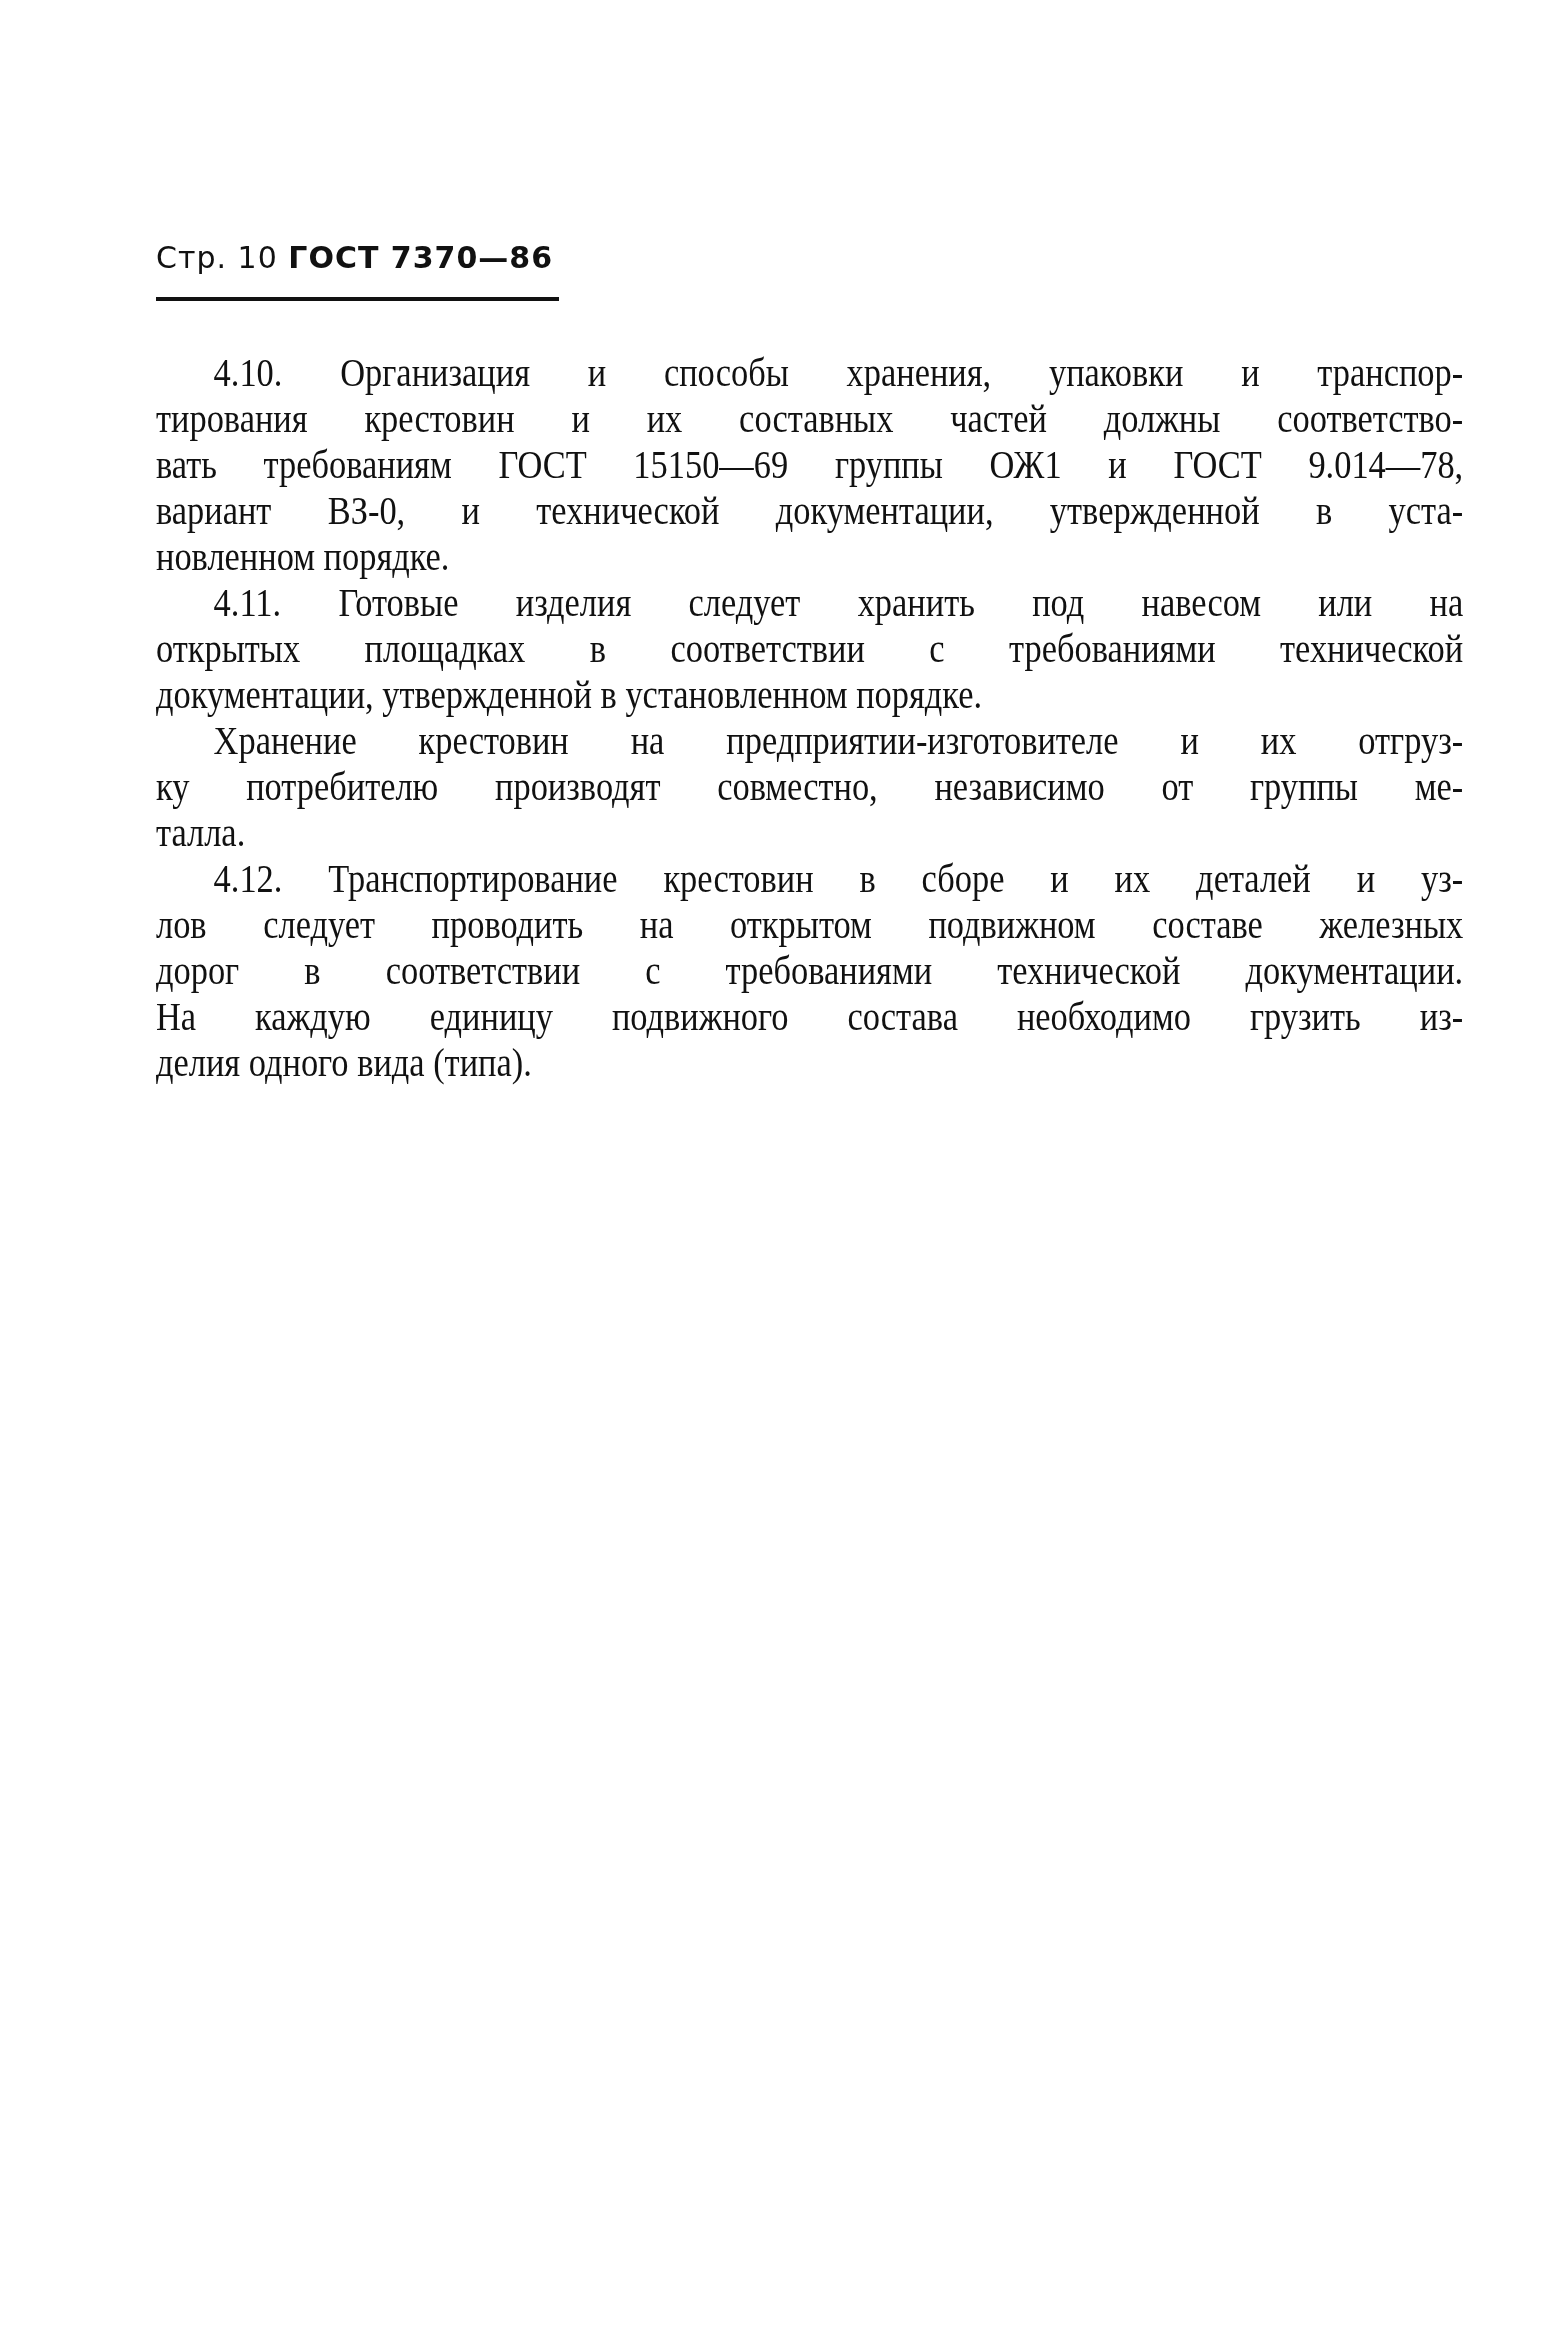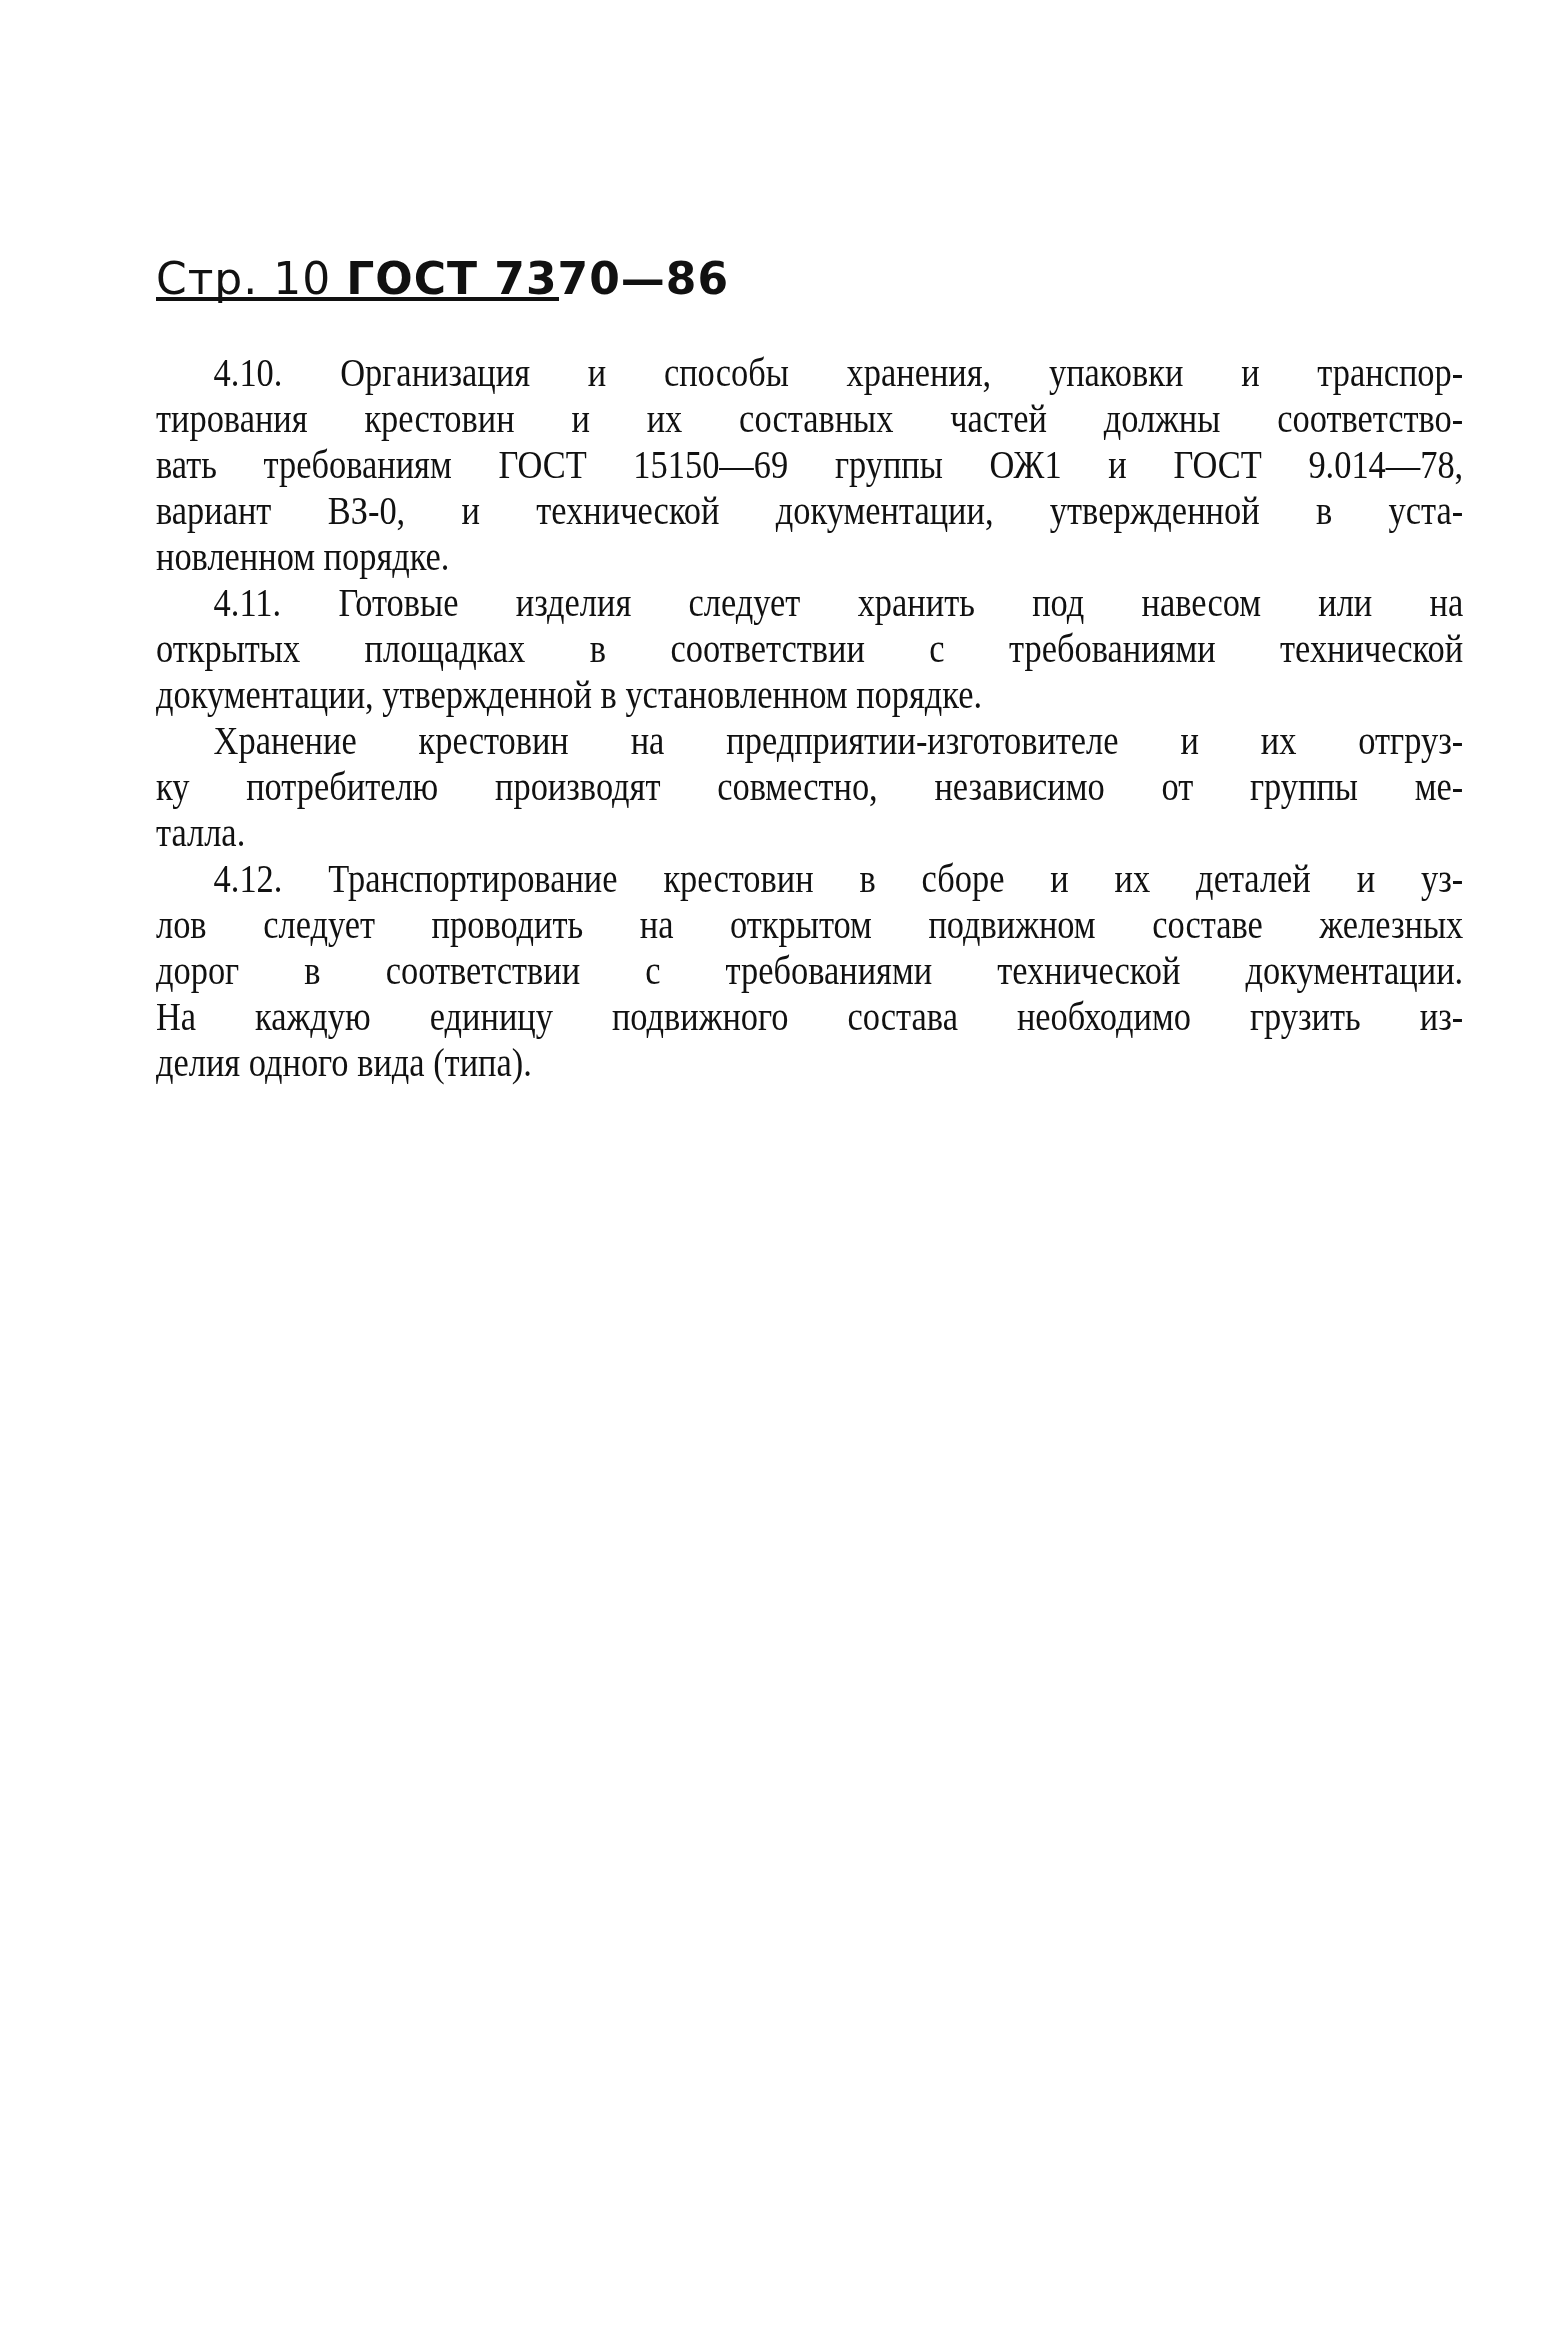--- a/index.html
+++ b/index.html
@@ -12,24 +12,23 @@
     height: 2341px;
     position: relative;
     overflow: hidden;
     color: #111111;
   }
   .header {
     position: absolute;
     left: 156px;
     top: 240px;
     font-family: "DejaVu Sans", sans-serif;
-    font-size: 44px;
+    font-size: 30px;
     letter-spacing: 1px;
     white-space: nowrap;
-    margin-top: 13px;
   }
   .header .page-label {
     font-weight: normal;
   }
   .header .std-code {
     font-weight: bold;
   }
   .header-rule {
     position: absolute;
     left: 156px;

